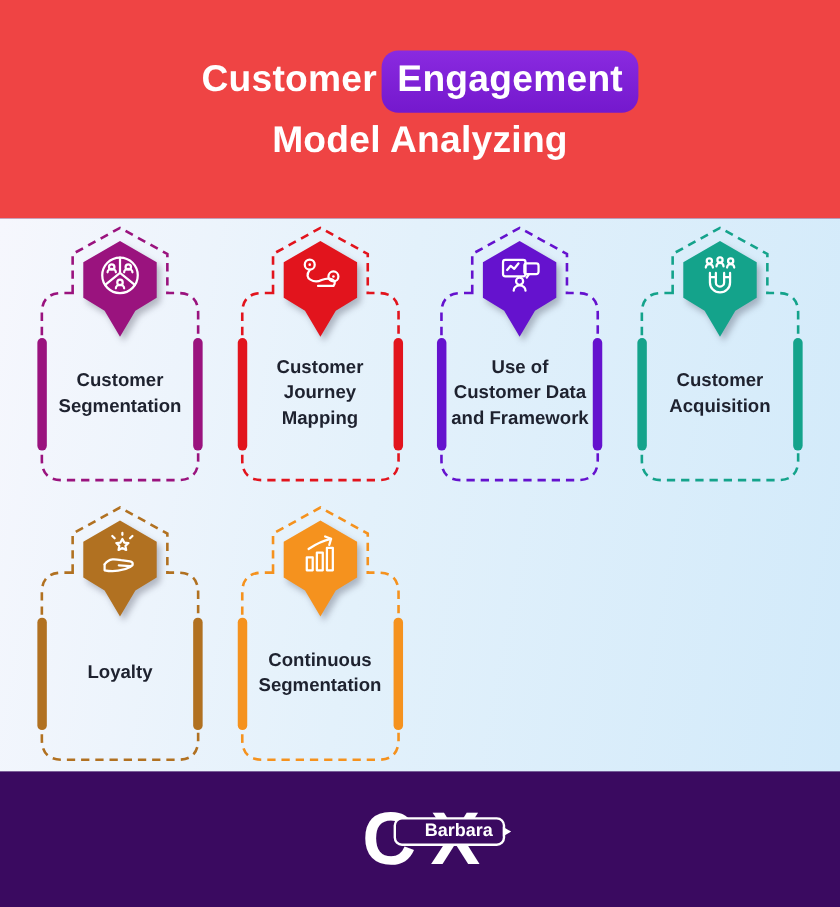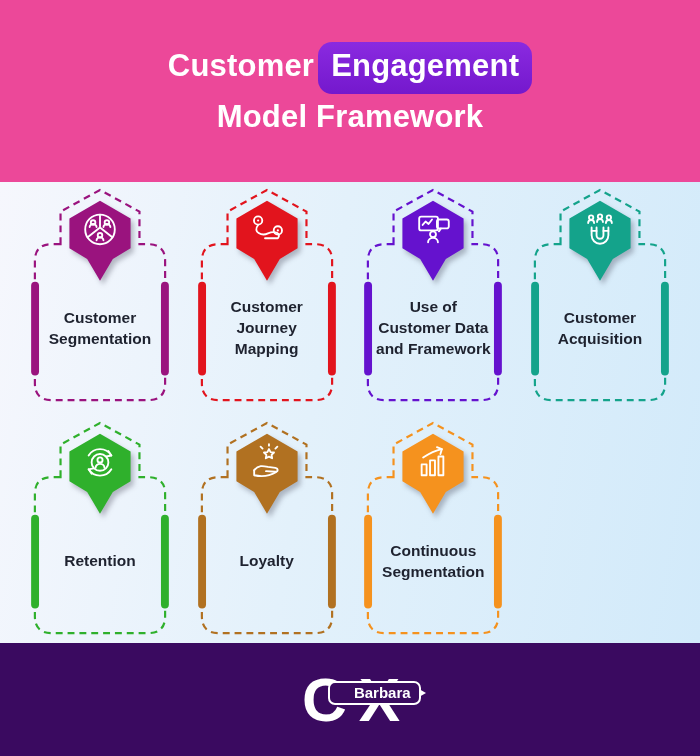--- a/index.html
+++ b/index.html
@@ -5,21 +5,21 @@
   html,body{margin:0;padding:0;}
   body{
     width:700px;height:756px;overflow:hidden;
     font-family:"Liberation Sans", sans-serif;
     background:#3A0A60;
   }
   .poster{width:700px;height:756px;display:flex;flex-direction:column;}
 
   
   .header{
-    height:182px;background:#ec4899;color:#ffffff;
+    height:182px;background:#ef4444;color:#ffffff;
     display:flex;flex-direction:column;align-items:center;justify-content:center;
     text-align:center;flex:0 0 auto;
   }
   .title{
     font-size:31px;font-weight:800;line-height:1.5;letter-spacing:.2px;
   }
   .title .hl{
     display:inline-block;background:linear-gradient(180deg,#8a2ae0,#7418cd);
     border-radius:14px;padding:1px 13px 5px 13px;margin-left:4px;
   }
@@ -71,21 +71,21 @@
   }
 </style>
 </head>
 <body>
 
 <div class="poster">
 
   <div class="header">
     <div class="title">
       <span>Customer</span><span class="hl">Engagement</span><br>
-      <span>Model Framework</span>
+      <span>Model Analyzing</span>
     </div>
   </div>
 
   <div class="grid">
 
     <div class="card" style="--accent: #9A137E;">
       <svg class="frame" viewBox="0 0 150 230">
         <path class="dash" d="M35,62 L35,29 L75,7 L115,29 L115,62 L124,62 Q141,62 141,79 L141,203 Q141,220 124,220 L26,220 Q9,220 9,203 L9,79 Q9,62 26,62 Z"></path>
         <rect class="bar" x="5.2" y="100" width="8" height="95" rx="4"></rect>
         <rect class="bar" x="136.8" y="100" width="8" height="95" rx="4"></rect>
@@ -159,38 +159,20 @@
             <path d="M6,-6.5 a3,3 0 0 1 6,0"></path>
           <path d="M-8.5,-2 v8 a8.5,8.5 0 0 0 17,0 v-8"></path>
           <path d="M-3.5,-2 v8 a3.5,3.5 0 0 0 7,0 v-8"></path>
           <path d="M-8.5,1.5 h5 M3.5,1.5 h5"></path>
         </g>
       </svg>
       <div class="label">Customer
 Acquisition</div>
     </div>
 
-    <div class="card" style="--accent: #2FB02C;">
-      <svg class="frame" viewBox="0 0 150 230">
-        <path class="dash" d="M35,62 L35,29 L75,7 L115,29 L115,62 L124,62 Q141,62 141,79 L141,203 Q141,220 124,220 L26,220 Q9,220 9,203 L9,79 Q9,62 26,62 Z"></path>
-        <rect class="bar" x="5.2" y="100" width="8" height="95" rx="4"></rect>
-        <rect class="bar" x="136.8" y="100" width="8" height="95" rx="4"></rect>
-        <path class="badge" d="M75,18 L106,36 L106,66 L88,77 L75,99 L62,77 L44,66 L44,36 Z"></path>
-        <g class="icon" transform="translate(75,47)">
-          <circle r="8.5"></circle>
-          <circle r="2.6" cy="-2.5"></circle>
-          <path d="M-4.5,5.5 a4.5,4 0 0 1 9,0"></path>
-          <path d="M-11.5,-7 A13.5,13.5 0 0 1 11.5,-7"></path>
-          <path d="M8.5,-11.5 L11.5,-7 L6.5,-6"></path>
-          <path d="M11.5,7 A13.5,13.5 0 0 1 -11.5,7"></path>
-          <path d="M-8.5,11.5 L-11.5,7 L-6.5,6"></path>
-        </g>
-      </svg>
-      <div class="label">Retention</div>
-    </div>
 
     <div class="card" style="--accent: #B17121;">
       <svg class="frame" viewBox="0 0 150 230">
         <path class="dash" d="M35,62 L35,29 L75,7 L115,29 L115,62 L124,62 Q141,62 141,79 L141,203 Q141,220 124,220 L26,220 Q9,220 9,203 L9,79 Q9,62 26,62 Z"></path>
         <rect class="bar" x="5.2" y="100" width="8" height="95" rx="4"></rect>
         <rect class="bar" x="136.8" y="100" width="8" height="95" rx="4"></rect>
         <path class="badge" d="M75,18 L106,36 L106,66 L88,77 L75,99 L62,77 L44,66 L44,36 Z"></path>
         <g class="icon" transform="translate(75,47)">
           <path d="M2,-13.5 L3.6,-10.4 L7.1,-10 L4.6,-7.6 L5.2,-4.2 L2,-5.8 L-1.2,-4.2 L-0.6,-7.6 L-3.1,-10 L0.4,-10.4 Z"></path>
           <path d="M-4.5,-14 l-2,-2 M8.5,-14 l2,-2 M2,-17 v-1.5"></path>

